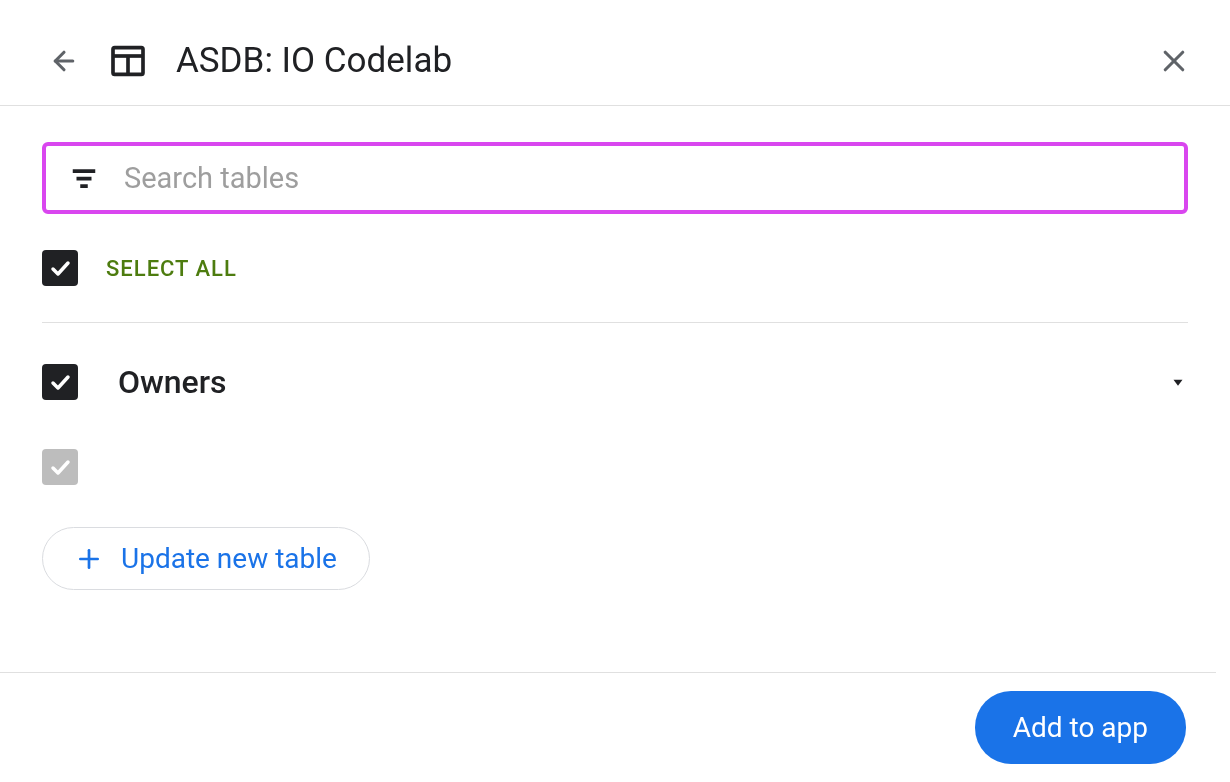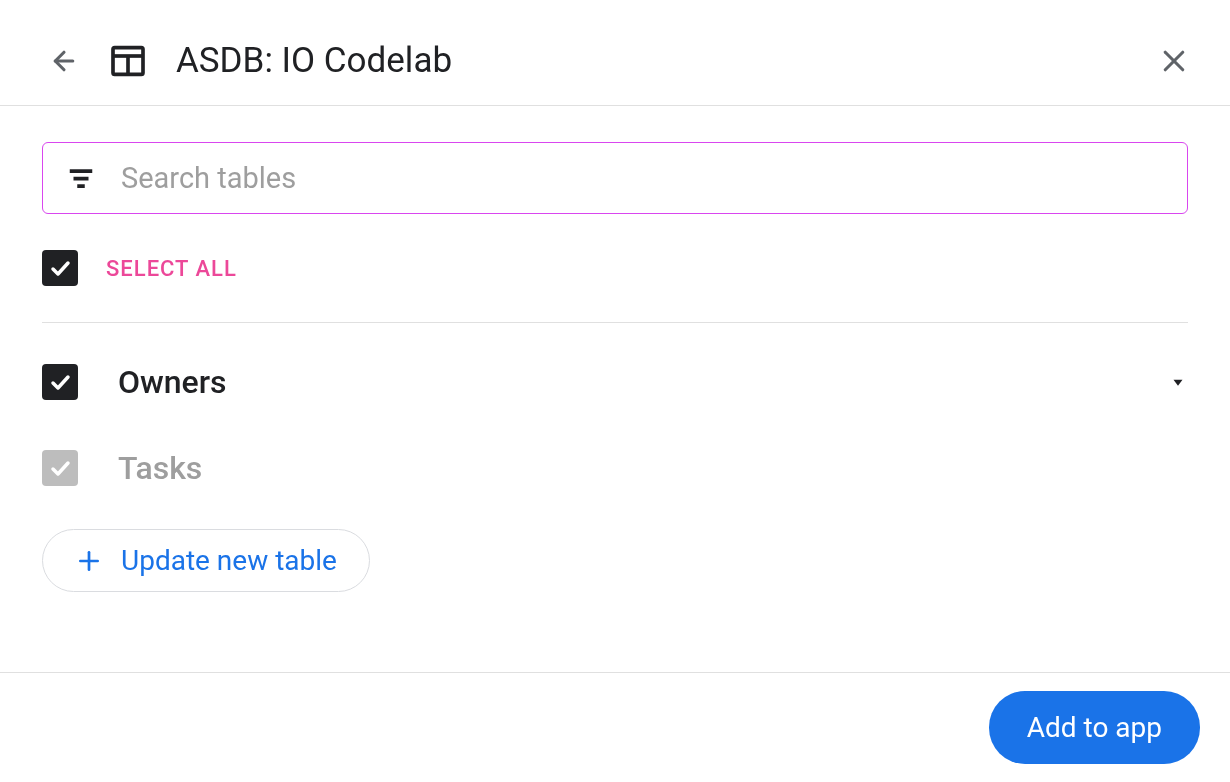--- a/index.html
+++ b/index.html
@@ -53,21 +53,21 @@
       justify-content: center;
       cursor: pointer;
       color: #5f6368;
     }
     .content {
       padding: 36px 42px 0 42px;
     }
     .search-box {
       display: flex;
       align-items: center;
-      border: 1px solid #d946ef;
+      border: 4px solid #d946ef;
       border-radius: 6px;
       height: 72px;
       padding: 0 18px;
       background: #fff;
     }
     .search-icon {
       width: 40px;
       height: 40px;
       display: flex;
       align-items: center;
@@ -108,21 +108,21 @@
       color: #fff;
     }
     .checkbox.checked-gray {
       background: #bdbdbd;
       color: #fff;
     }
     .select-all-label {
       font-size: 22px;
       font-weight: 500;
       letter-spacing: 1px;
-      color: #ec4899;
+      color: #4d7c0f;
     }
     .table-list {
       padding-top: 16px;
     }
     .table-row {
       display: flex;
       align-items: center;
       padding: 24px 0;
     }
     .table-name {
@@ -174,21 +174,21 @@
     }
     .create-table-label {
       font-size: 28px;
       color: #1a73e8;
       font-weight: 400;
     }
     .footer {
       position: absolute;
       bottom: 0;
       left: 0;
-      right: 0;
+      right: 14px;
       border-top: 1px solid #e0e0e0;
       padding: 18px 30px;
       display: flex;
       justify-content: flex-end;
     }
     .add-to-app-btn {
       background: #1a73e8;
       color: #fff;
       border: none;
       border-radius: 36px;
@@ -259,21 +259,20 @@
         </svg>
       </div>
     </div>
 
     <div class="table-row">
       <div class="checkbox checked-gray">
         <svg width="24" height="24" viewBox="0 0 24 24" fill="none" stroke="white" stroke-width="3.5" stroke-linecap="round" stroke-linejoin="round">
           <polyline points="5 13 10 18 20 7"></polyline>
         </svg>
       </div>
-      <div class="table-name disabled">Tasks</div>
     </div>
   </div>
 
   <div class="create-table-btn">
     <div class="plus-icon">
       <svg width="26" height="26" viewBox="0 0 24 24" fill="none" stroke="#1a73e8" stroke-width="2.5" stroke-linecap="round">
         <line x1="12" y1="4" x2="12" y2="20"></line>
         <line x1="4" y1="12" x2="20" y2="12"></line>
       </svg>
     </div>

